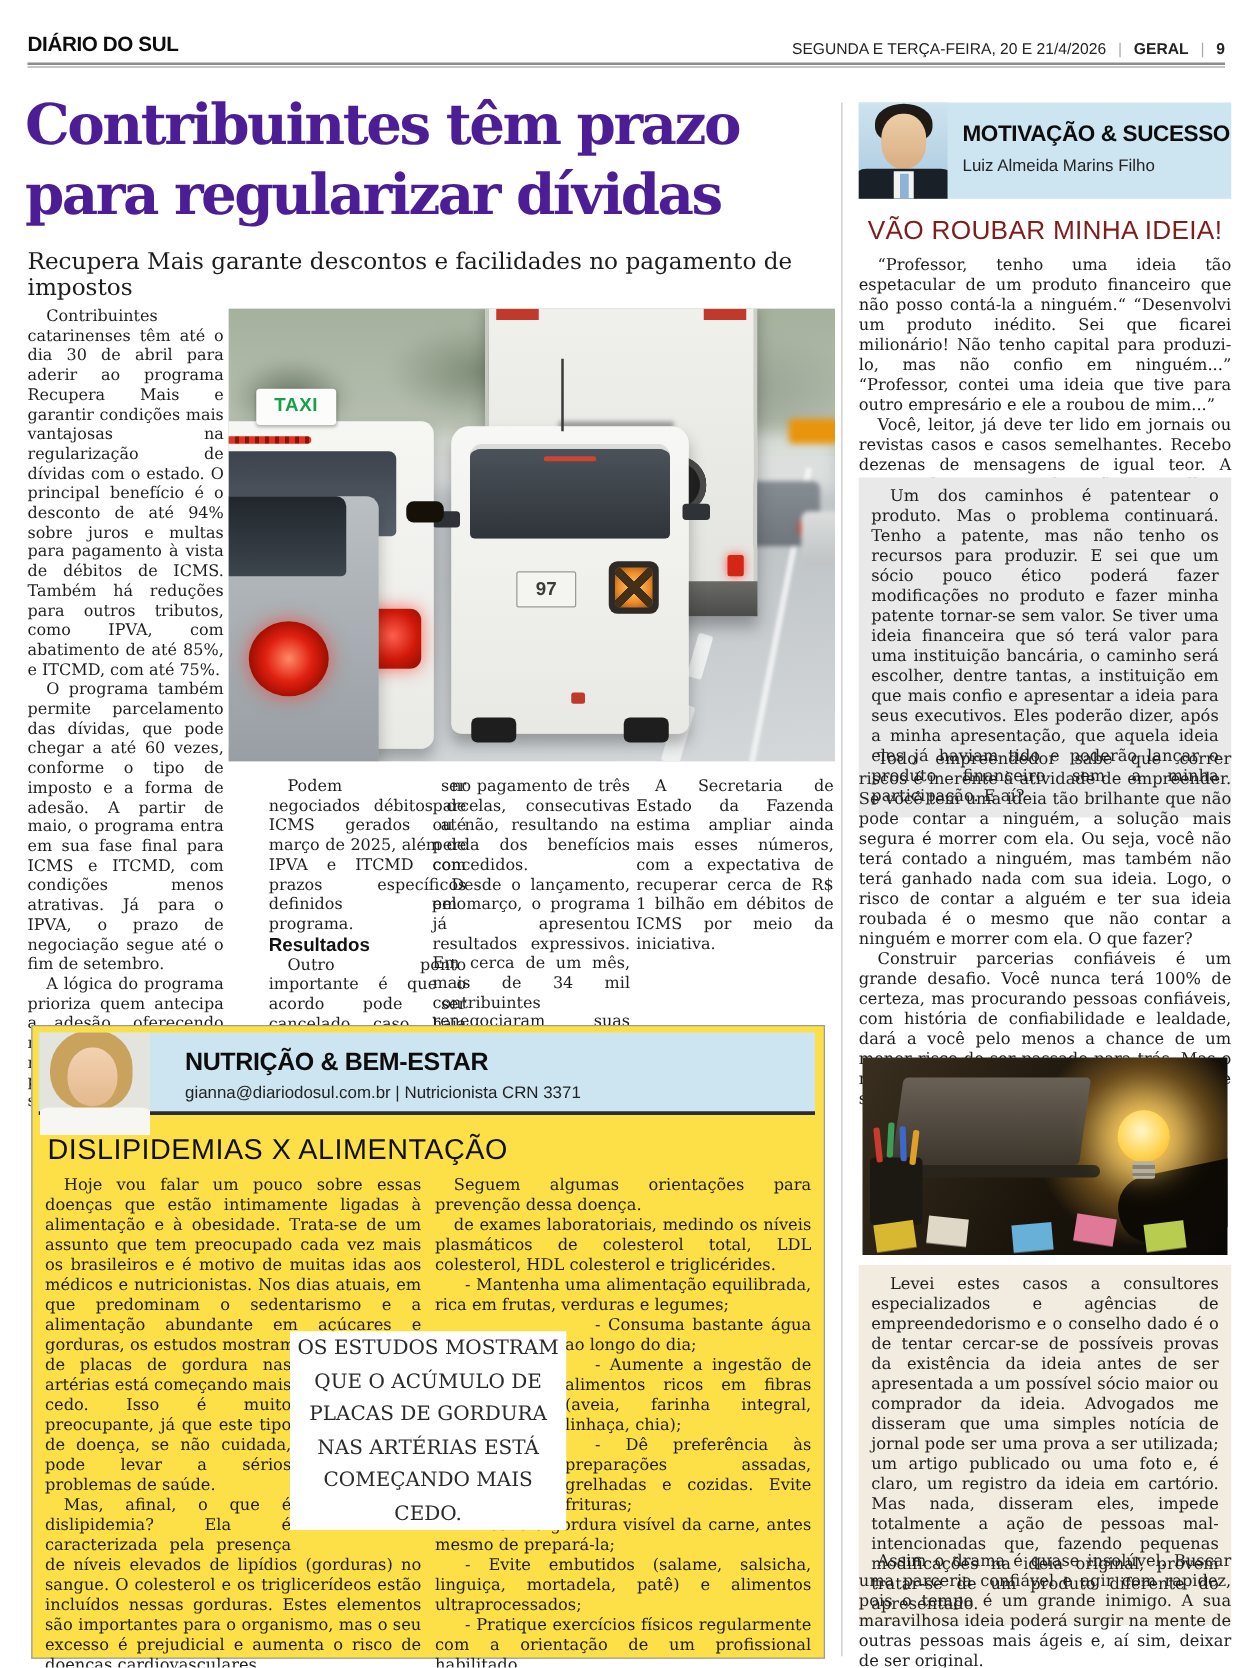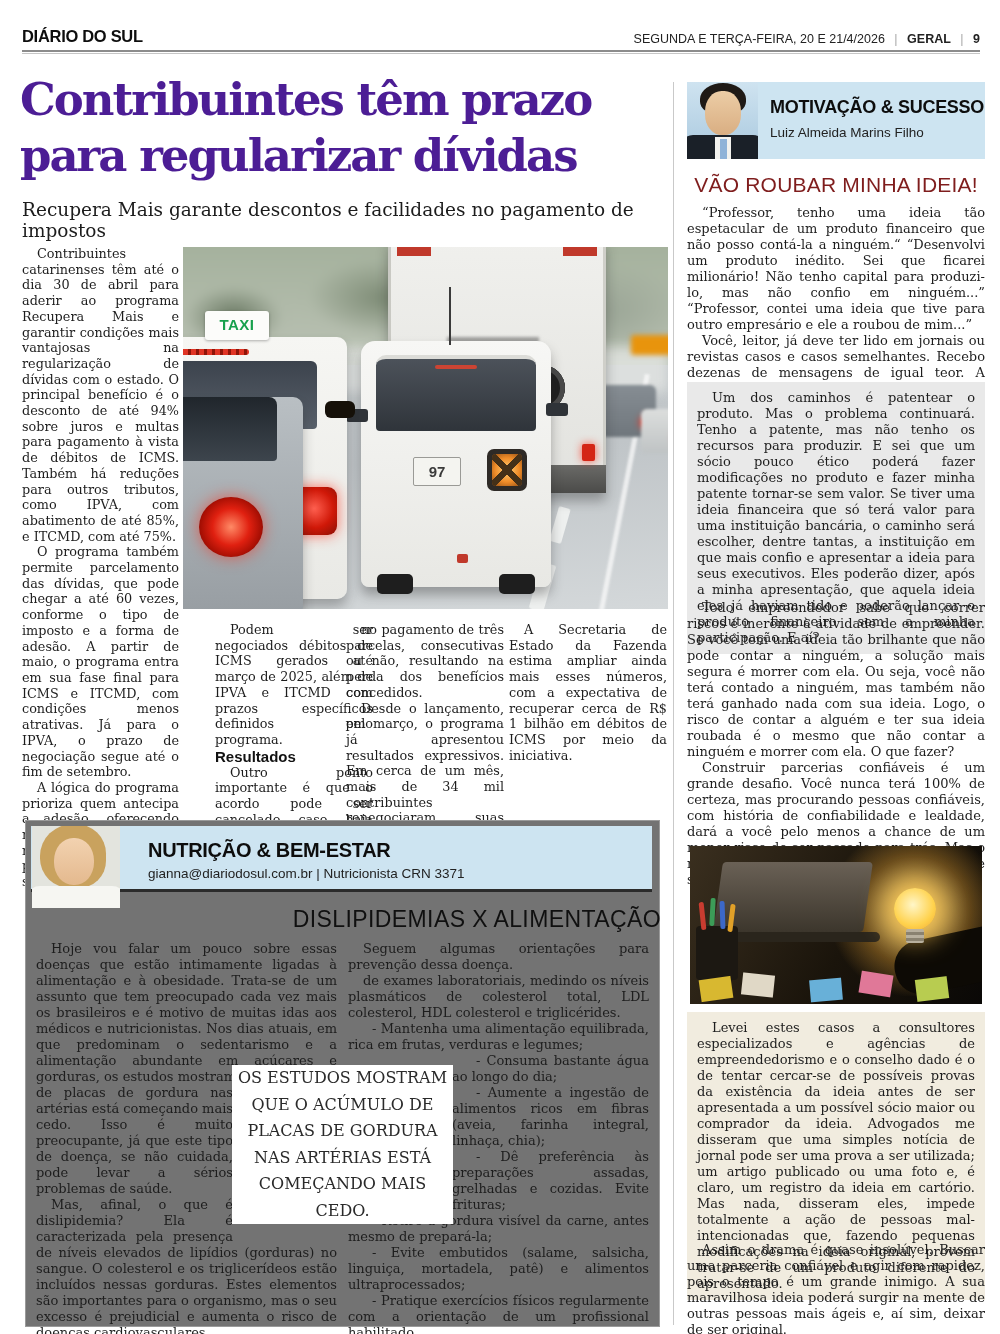--- a/index.html
+++ b/index.html
@@ -155,29 +155,29 @@
   .n4{left:170px;bottom:9px;background:#e07898;transform:rotate(9deg);}
   .n5{left:226px;bottom:4px;background:#b8cc50;transform:rotate(-7deg);}
   .pb-cup{position:absolute;left:6px;top:80px;width:42px;height:54px;background:#1c1812;border-radius:4px;}
   .pb-pen{position:absolute;width:5px;height:28px;border-radius:2px;}
   .pen1{left:10px;top:56px;background:#c83c30;transform:rotate(-6deg);}
   .pen2{left:20px;top:52px;background:#3c9c58;transform:rotate(3deg);}
   .pen3{left:30px;top:55px;background:#3c68c8;transform:rotate(-2deg);}
   .pen4{left:39px;top:58px;background:#e0a028;transform:rotate(7deg);}
 
   
-  .nut-box{left:25px;top:820px;width:633px;height:505px;border:1px solid #9a9a9a;background:#737373;}
+  .nut-box{left:25px;top:820px;width:633px;height:505px;border:1px solid #9a9a9a;background:#fde047;}
   .nut-bar{position:absolute;left:5px;top:5px;width:621px;height:63px;background:#cde4f1;border-bottom:3px solid #2b2b2b;}
   .woman-photo{position:absolute;left:6px;top:5px;width:88px;height:82px;overflow:hidden;background:#e3e4de;z-index:2;}
   .wp-hair{position:absolute;left:8px;top:-2px;width:66px;height:64px;background:#c9a25e;border-radius:50% 46% 42% 46%;}
   .wp-face{position:absolute;left:22px;top:12px;width:40px;height:47px;background:linear-gradient(#f2d2b0,#e4b98e);border-radius:48%;}
   .wp-coat{position:absolute;left:-6px;bottom:-8px;width:100px;height:30px;background:#f6f6f2;border-radius:14px 14px 0 0;}
   .nut-title{position:absolute;left:122px;top:18px;font:800 20px "Liberation Sans",sans-serif;letter-spacing:-0.3px;color:#0d0d0d;}
   .nut-contact{position:absolute;left:122px;top:45px;font:13.5px "Liberation Sans",sans-serif;color:#222;}
-  .nut-headline{position:absolute;left:2px;top:85px;width:100%;text-align:right;
+  .nut-headline{position:absolute;left:12px;top:85px;width:100%;text-align:left;
     font:23px "Liberation Sans",sans-serif;letter-spacing:.4px;color:#101010;}
   .nut-col{position:absolute;top:120px;width:301px;font-size:13px;line-height:16px;text-align:justify;hyphens:auto;color:#1d1d1d;}
   .nut-col p{margin:0;text-indent:15px;}
   .nut-col p.item{text-indent:24px;}
   .nut-left{left:10px;} .nut-right{left:322px;}
   .fl-r{float:right;width:98px;height:148px;margin-left:6px;}
   .fl-l{float:left;width:98px;height:148px;margin-right:6px;}
   .pull-quote{position:absolute;left:206px;top:244px;width:221px;background:#fff;text-align:center;
     font:16px/26.5px "DejaVu Serif",serif;color:#2a2a2a;z-index:3;}
 </style>

